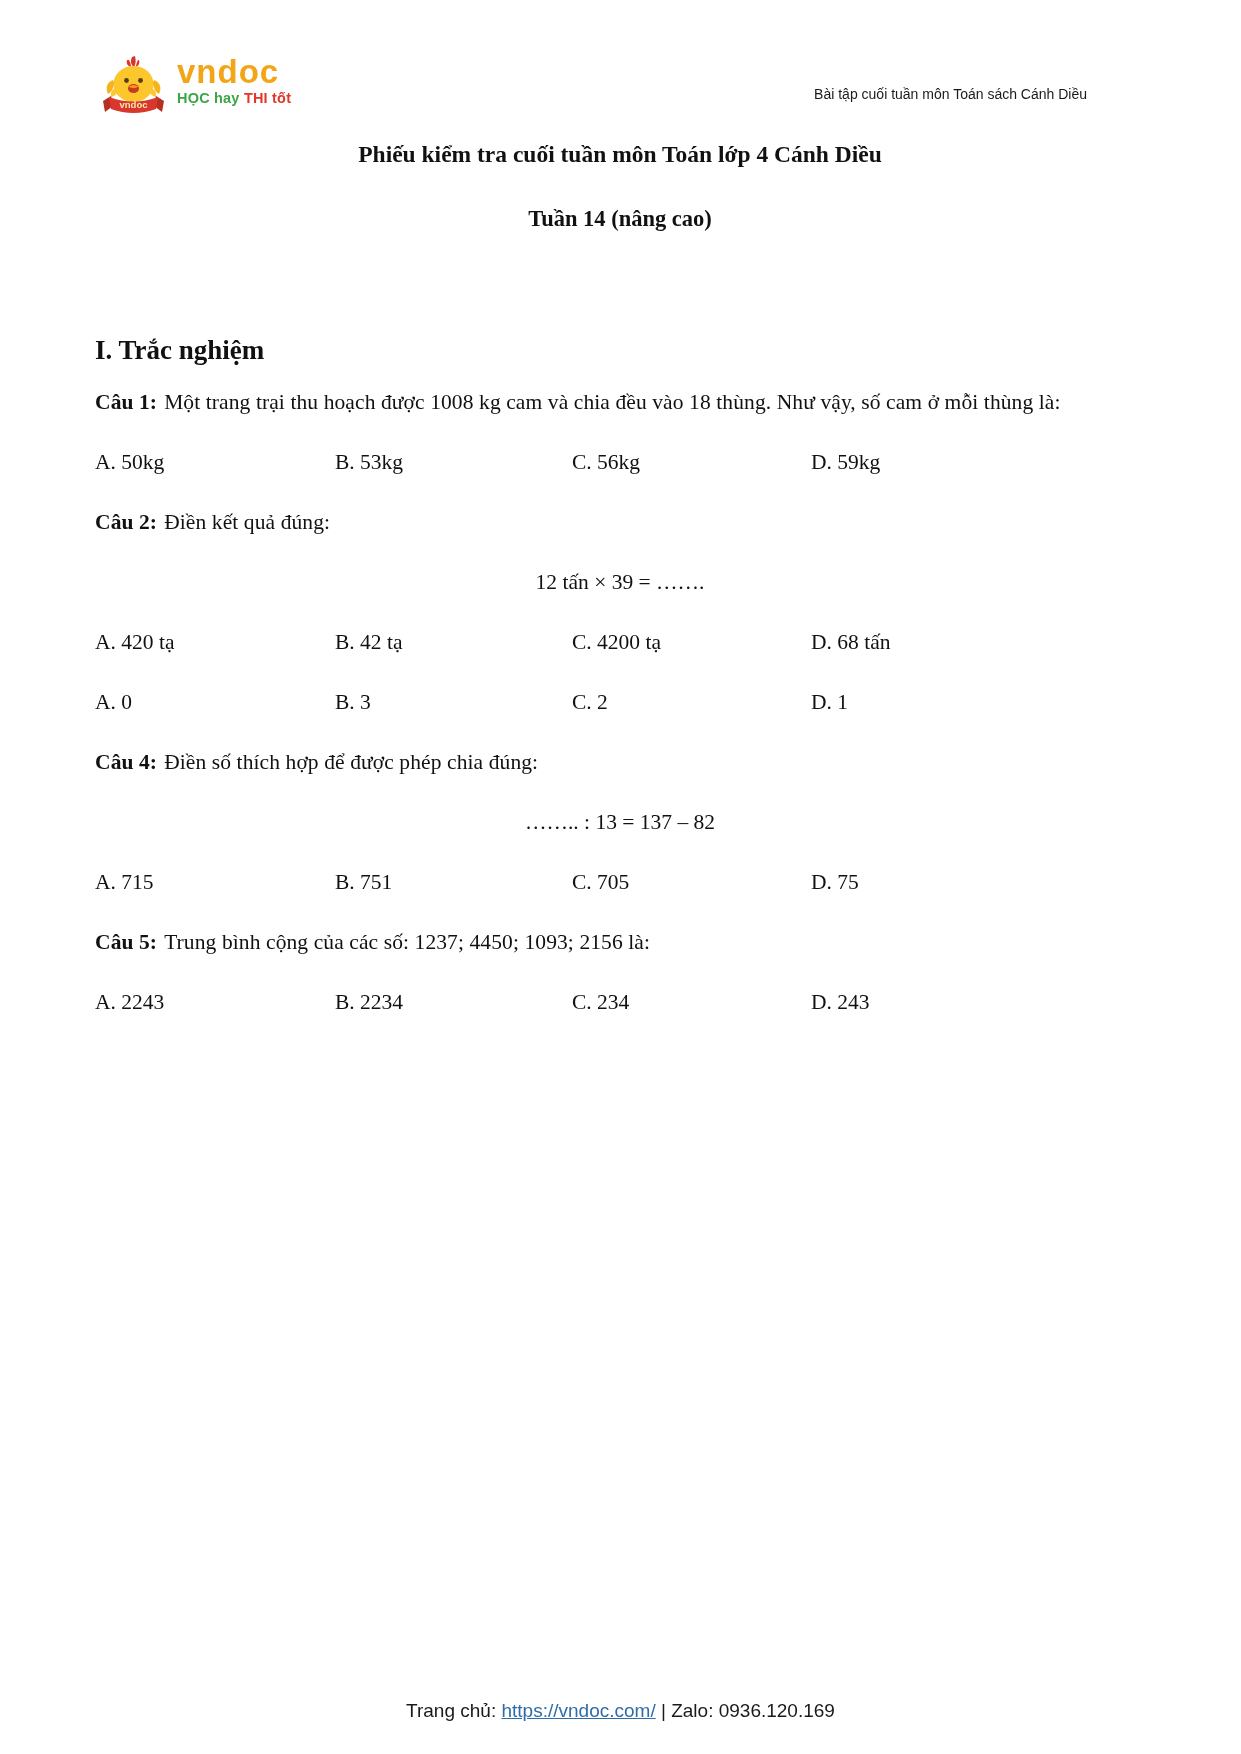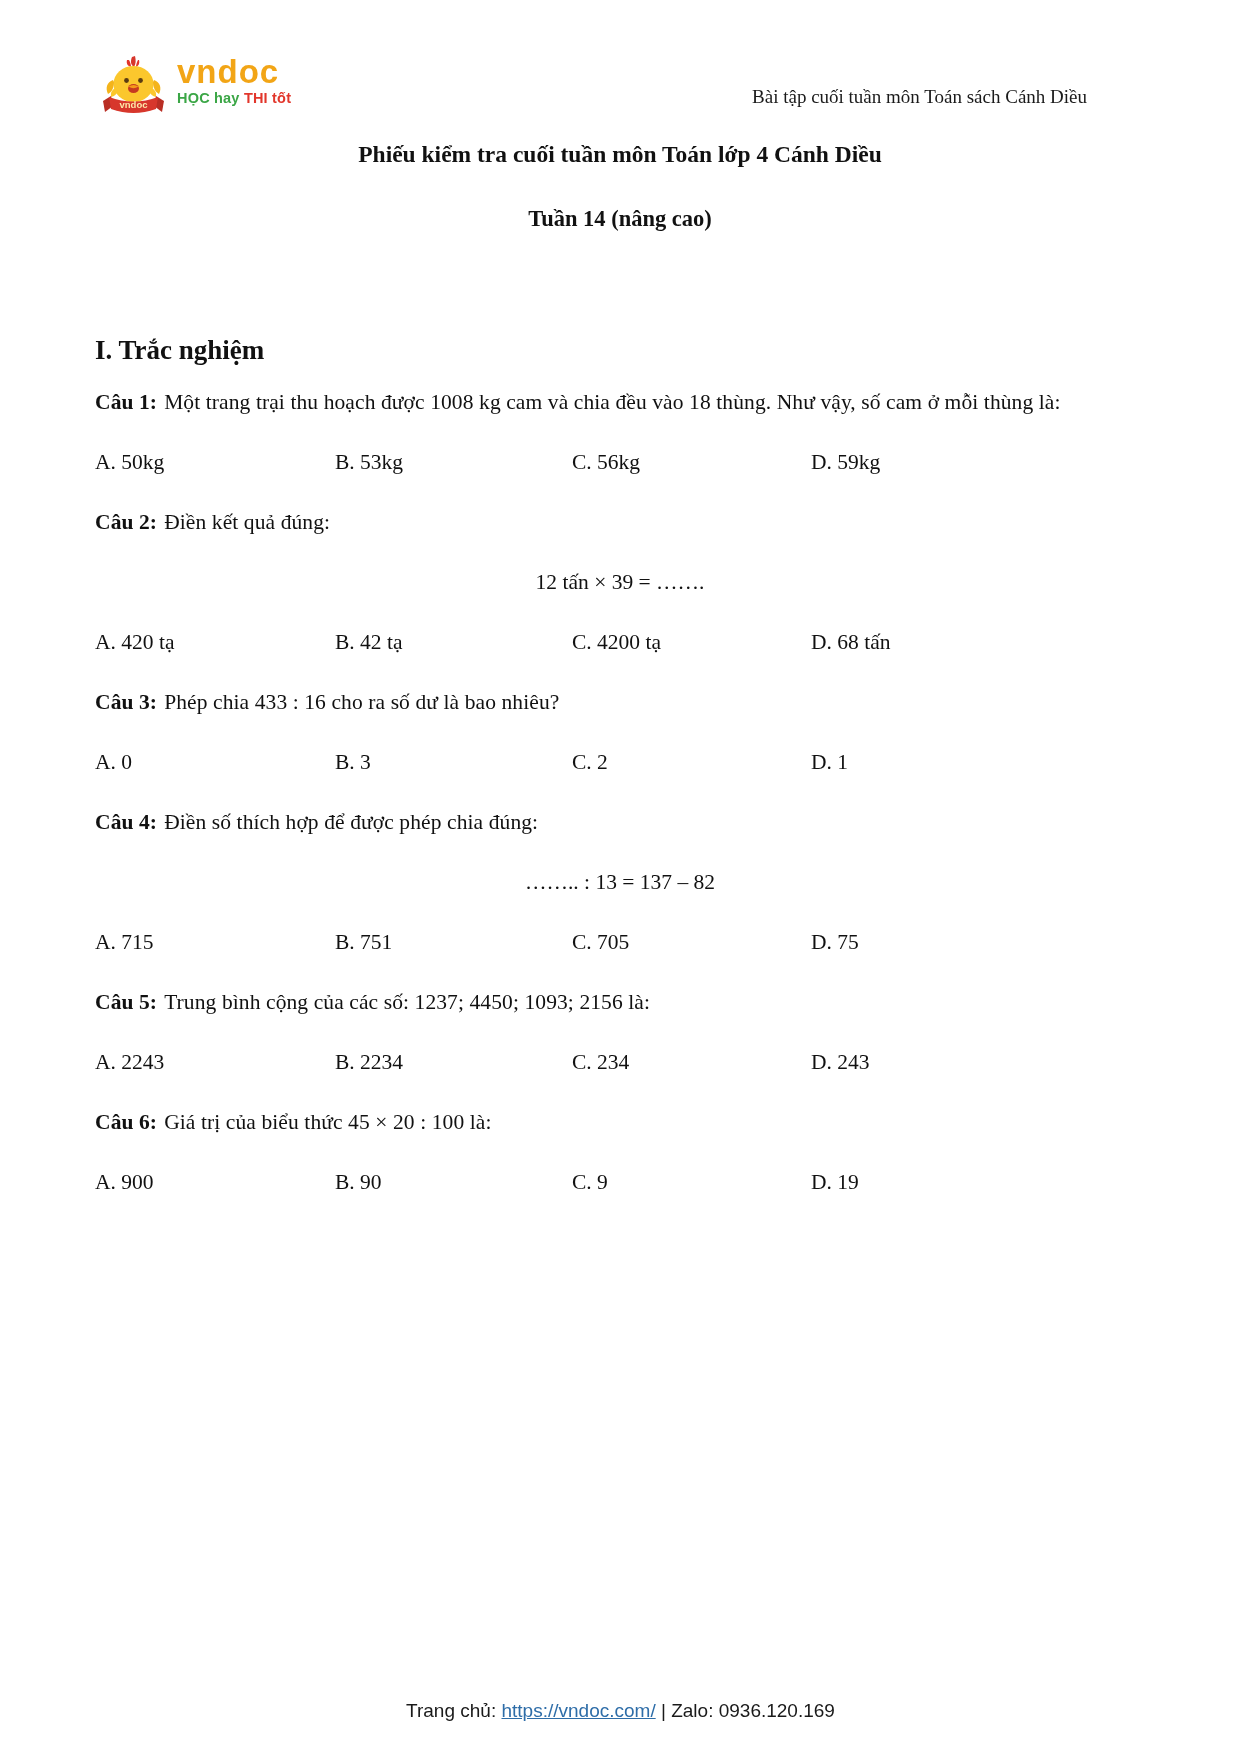--- a/index.html
+++ b/index.html
@@ -30,22 +30,22 @@
     font-size: 33px;
     font-weight: bold;
     letter-spacing: 1px;
     color: #F2A516;
     line-height: 32px;
   }
   .tagline { font-size: 14.5px; font-weight: bold; line-height: 20px; letter-spacing: .2px; }
   .tagline .t-green { color: #3BA646; }
   .tagline .t-red { color: #E2362B; }
   .header-right {
-    font-family: Liberation Serif, serif;
-    font-size: 19px;
+    font-family: Liberation Sans, sans-serif;
+    font-size: 14px;
     color: #1a1a1a;
     padding-top: 32px;
     padding-right: 58px;
     white-space: nowrap;
   }
 
   
   .title {
     margin-top: 14px;
     text-align: center;
@@ -172,23 +172,20 @@
     <p class="q-equation">12 tấn × 39 = …….</p>
     <div class="q-options">
             <span class="q-option">A. 420 tạ</span>
             <span class="q-option">B. 42 tạ</span>
             <span class="q-option">C. 4200 tạ</span>
             <span class="q-option">D. 68 tấn</span>
           </div>
   </div>
 
   <div class="question">
-    <p class="q-text">
-      <span class="q-label">Câu 3:</span><span class="q-body">Phép chia 433 : 16 cho ra số dư là bao nhiêu?</span>
-    </p>
 
     <div class="q-options">
             <span class="q-option">A. 0</span>
             <span class="q-option">B. 3</span>
             <span class="q-option">C. 2</span>
             <span class="q-option">D. 1</span>
           </div>
   </div>
 
   <div class="question">
@@ -210,32 +207,20 @@
     </p>
 
     <div class="q-options">
             <span class="q-option">A. 2243</span>
             <span class="q-option">B. 2234</span>
             <span class="q-option">C. 234</span>
             <span class="q-option">D. 243</span>
           </div>
   </div>
 
-  <div class="question">
-    <p class="q-text">
-      <span class="q-label">Câu 6:</span><span class="q-body">Giá trị của biểu thức 45 × 20 : 100 là:</span>
-    </p>
-
-    <div class="q-options">
-            <span class="q-option">A. 900</span>
-            <span class="q-option">B. 90</span>
-            <span class="q-option">C. 9</span>
-            <span class="q-option">D. 19</span>
-          </div>
-  </div>
 </div>
   </div>
 
   <div class="footer">
     <span>Trang chủ: </span><a href="#">https://vndoc.com/</a><span> | Zalo: 0936.120.169</span>
   </div>
 
 </div>
 
 </body></html>

